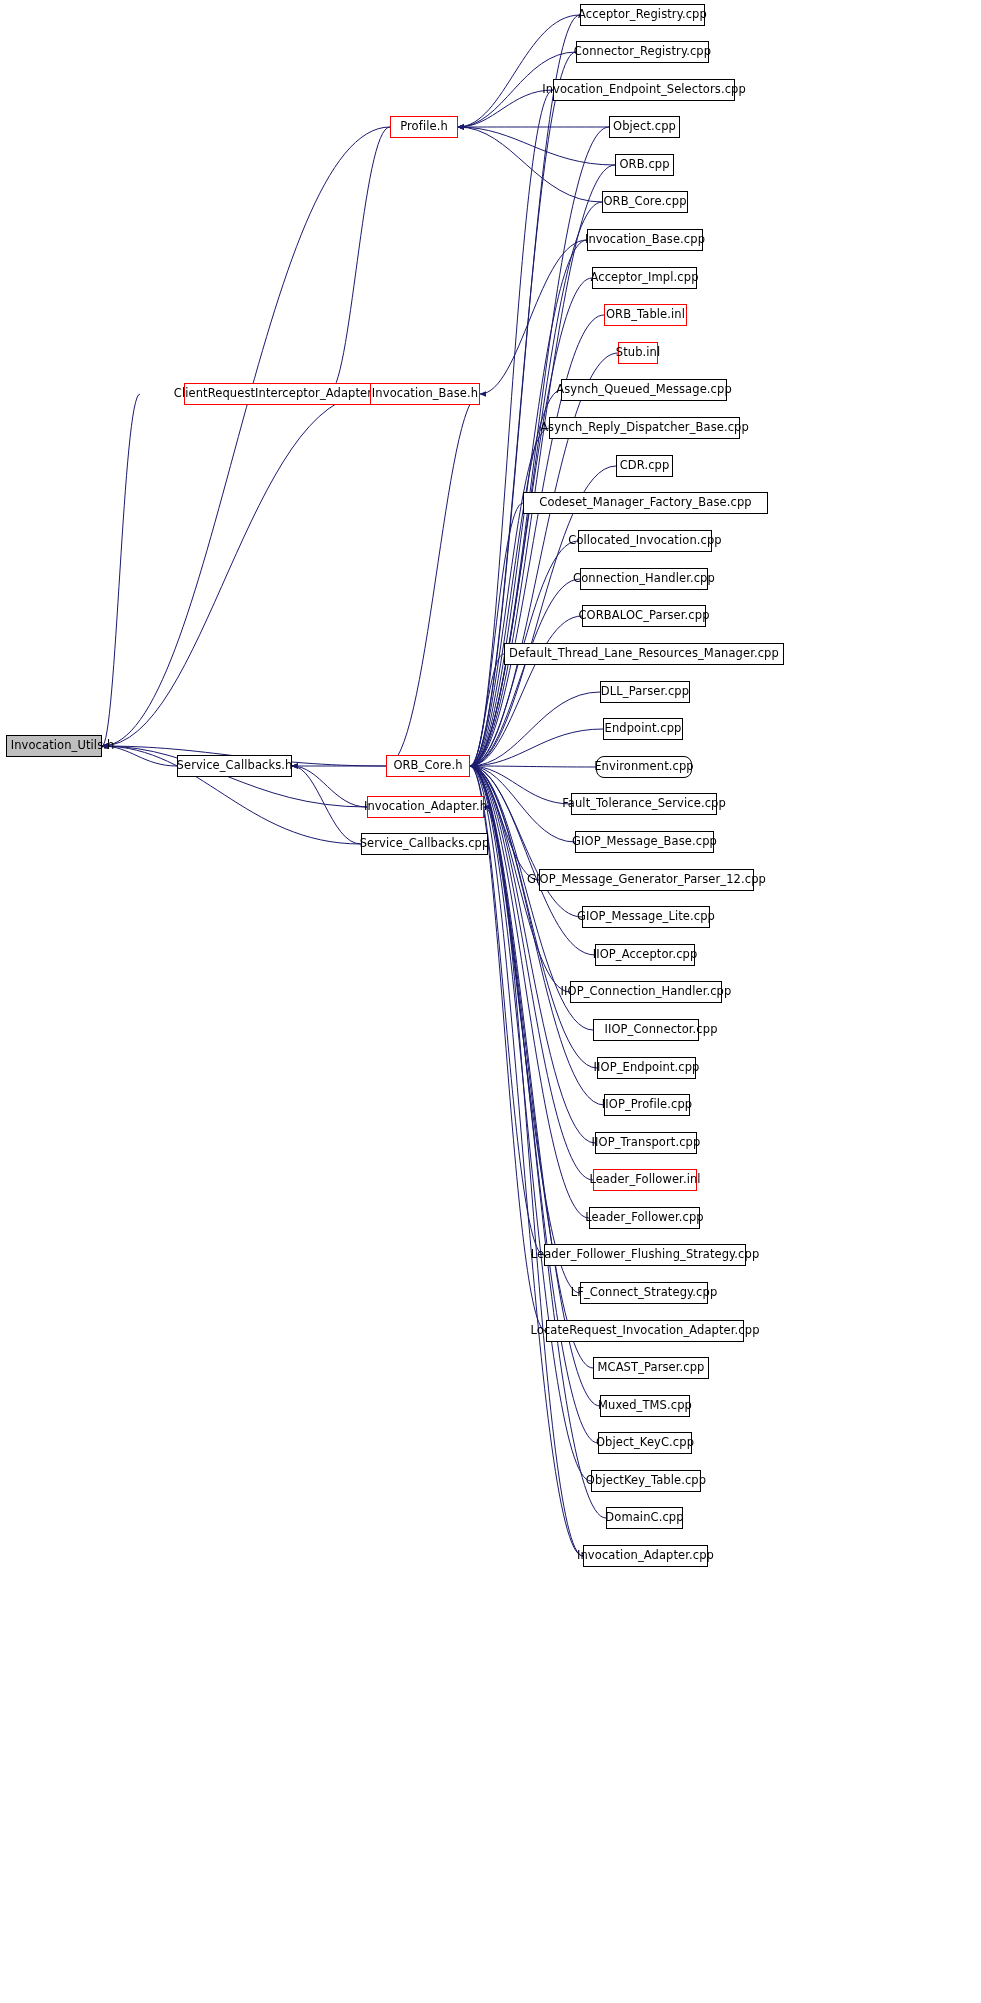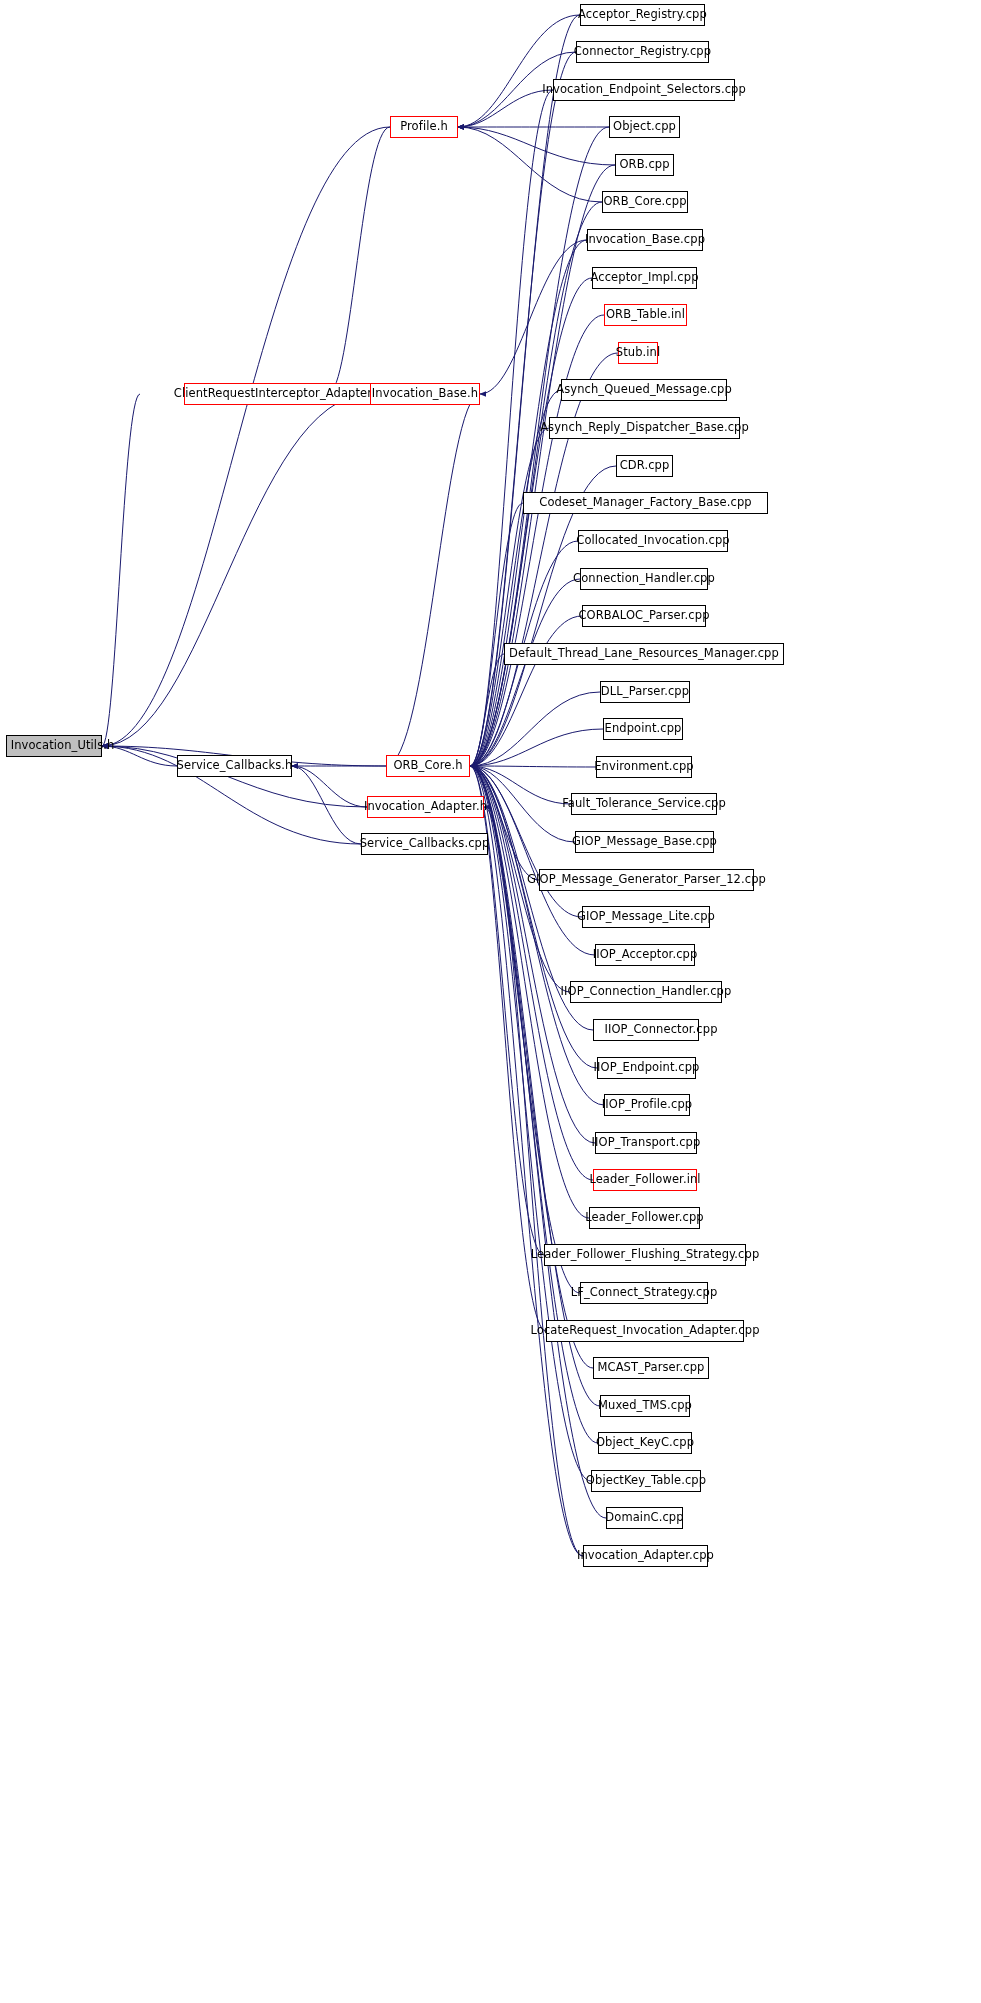--- a/index.html
+++ b/index.html
@@ -189,39 +189,39 @@
       </div>
       <div class="node" style="left: 549px; top: 417px; width: 191px;">
         <span class="node-label">Asynch_Reply_Dispatcher_Base.cpp</span>
       </div>
       <div class="node" style="left: 616px; top: 455px; width: 57px;">
         <span class="node-label">CDR.cpp</span>
       </div>
       <div class="node" style="left: 523px; top: 492px; width: 245px;">
         <span class="node-label">Codeset_Manager_Factory_Base.cpp</span>
       </div>
-      <div class="node" style="left: 578px; top: 530px; width: 150px;">
+      <div class="node" style="left: 578px; top: 530px; width: 134px;">
         <span class="node-label">Collocated_Invocation.cpp</span>
       </div>
       <div class="node" style="left: 580px; top: 568px; width: 128px;">
         <span class="node-label">Connection_Handler.cpp</span>
       </div>
       <div class="node" style="left: 582px; top: 605px; width: 124px;">
         <span class="node-label">CORBALOC_Parser.cpp</span>
       </div>
       <div class="node" style="left: 504px; top: 643px; width: 280px;">
         <span class="node-label">Default_Thread_Lane_Resources_Manager.cpp</span>
       </div>
       <div class="node" style="left: 600px; top: 681px; width: 90px;">
         <span class="node-label">DLL_Parser.cpp</span>
       </div>
       <div class="node" style="left: 603px; top: 718px; width: 80px;">
         <span class="node-label">Endpoint.cpp</span>
       </div>
-      <div class="node" style="left: 596px; top: 756px; width: 96px;">
+      <div class="node" style="left: 596px; top: 756px; width: 96px; border-radius: 8px;">
         <span class="node-label">Environment.cpp</span>
       </div>
       <div class="node" style="left: 571px; top: 793px; width: 146px;">
         <span class="node-label">Fault_Tolerance_Service.cpp</span>
       </div>
       <div class="node" style="left: 575px; top: 831px; width: 139px;">
         <span class="node-label">GIOP_Message_Base.cpp</span>
       </div>
       <div class="node" style="left: 539px; top: 869px; width: 215px;">
         <span class="node-label">GIOP_Message_Generator_Parser_12.cpp</span>

